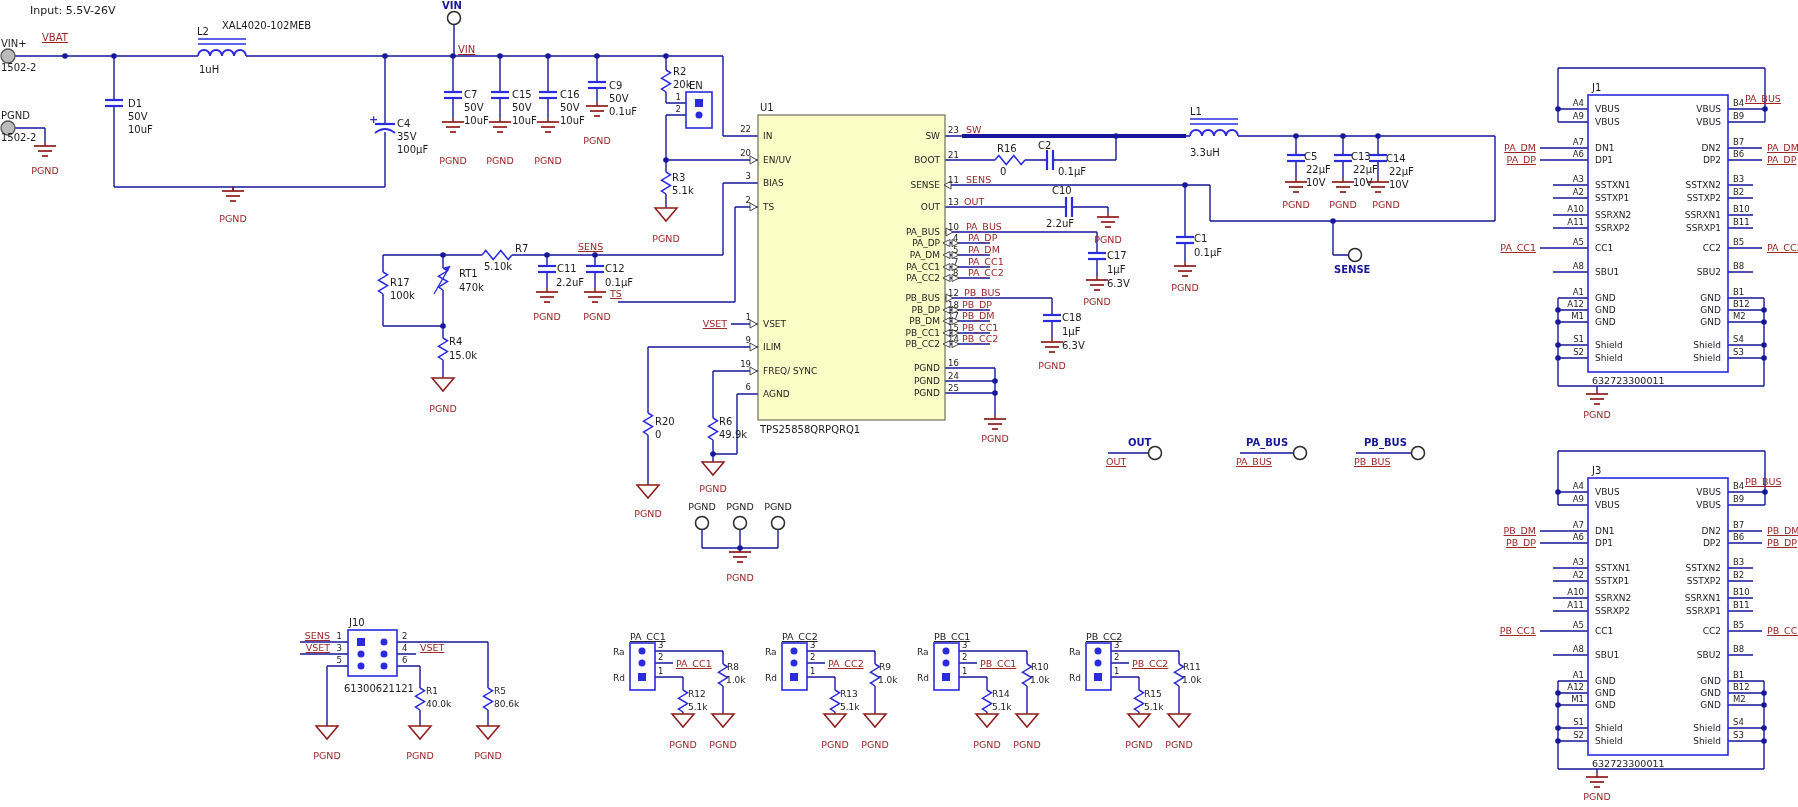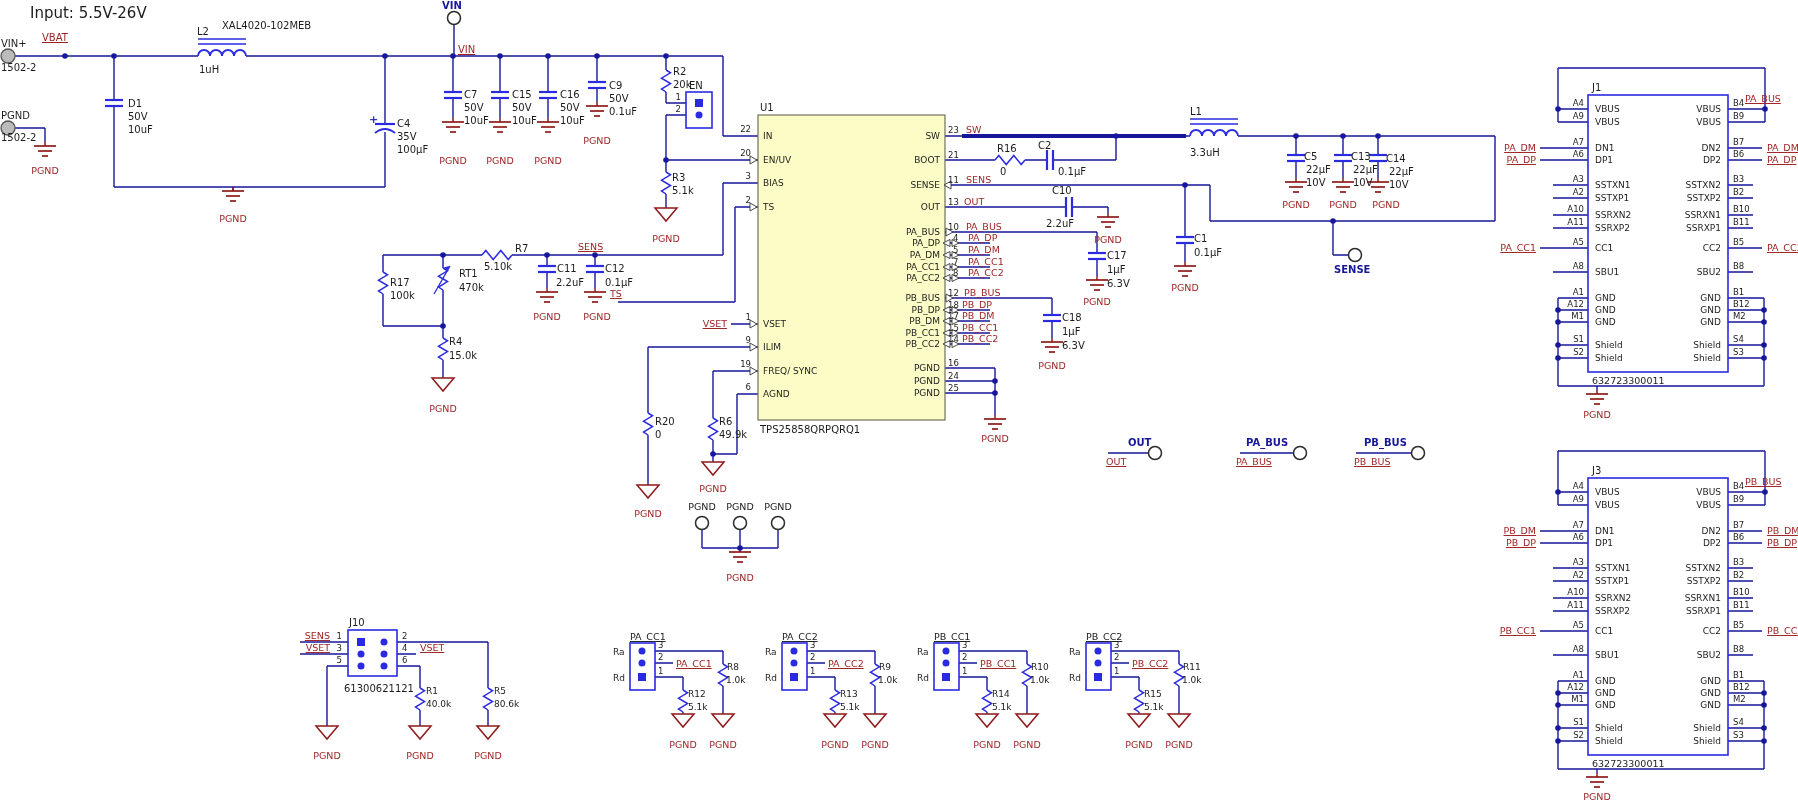--- a/index.html
+++ b/index.html
@@ -1,19 +1,19 @@
 <!DOCTYPE html>
 <html><head>
 <meta charset="utf-8">
 <style>
   html,body{margin:0;padding:0;background:#ffffff;}
   #stage{position:relative;width:1798px;height:807px;background:#ffffff;overflow:hidden;
          font-family:"DejaVu Sans",sans-serif;}
   #schematic{position:absolute;left:0;top:0;}
-  .note{position:absolute;left:30px;top:4px;font-size:15px;color:#1c1c1c;}
+  .note{position:absolute;left:30px;top:4px;font-size:11px;color:#1c1c1c;}
   text{font-family:"DejaVu Sans",sans-serif;}
   text.k{fill:#1c1c1c;}
   text.r{fill:#9b1f1f;}
   text.b{fill:#17179c;font-weight:bold;}
   text.c{fill:#2a2ae0;font-weight:bold;}
   .w{fill:none;stroke:#17179c;stroke-width:1.4;}
   .wt{fill:none;stroke:#17179c;stroke-width:4.2;}
   .chip{fill:#fcfcc6;stroke:#70705a;stroke-width:1.2;}
   .hdr{fill:none;stroke:#2a2ae0;stroke-width:1.6;}
   .conn{fill:none;stroke:#2a2ae0;stroke-width:1.6;}

